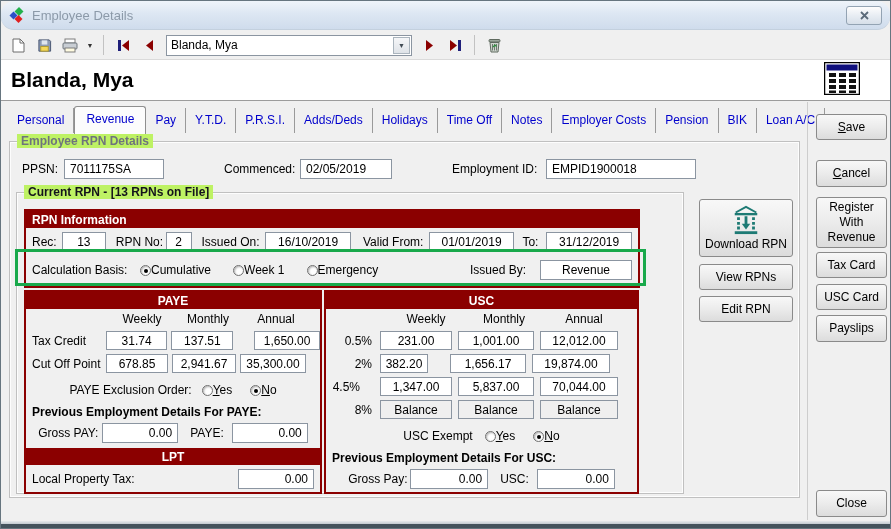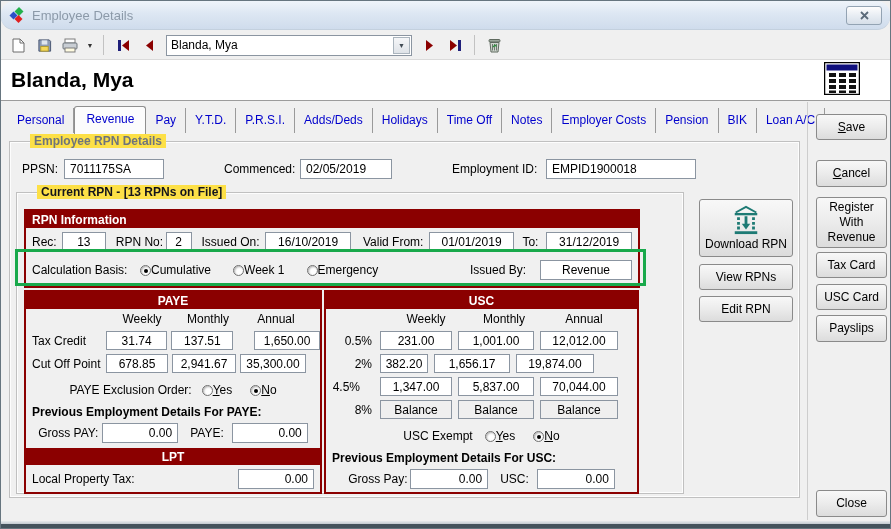--- a/index.html
+++ b/index.html
@@ -41,21 +41,21 @@
   
   .tabs { position:absolute; left:0; top:101px; right:68px; height:31px;
     display:flex; align-items:flex-end; padding-left:7px; }
   .tab { color:#0000cc; font-size:12px; padding:5px 9px 6px 9px; border-right:1px solid #9a9a9a;
     cursor:pointer; white-space:nowrap; }
   .tab.active { background:#fcfcfc; border:1px solid #8f8f8f; border-bottom:1px solid #fcfcfc;
     border-radius:3px 3px 0 0; padding:5px 11px 8px 11px; margin-bottom:-2px; }
 
   
   .groupbox { position:absolute; border:1px solid #c0c0c0; box-shadow:inset 0 0 0 1px #fdfdfd; }
-  .grouplabel { position:absolute; top:-8px; left:20px; background:#fde047; padding:0 4px;
+  .grouplabel { position:absolute; top:-8px; left:7px; background:#bef264; padding:0 4px;
     font-size:12px; font-weight:bold; }
   .g1 > .grouplabel { color:#6e747c; }
   .g2 > .grouplabel { color:#14141c; }
 
   .g1 { left:8px; top:140px; width:791px; height:357px; }
   .g2 { left:6px;  top:50px; width:668px; height:302px; }
 
   .g1row { position:absolute; left:12px; top:16px; right:12px; height:22px;
     display:flex; align-items:center; font-size:12px; }
 
@@ -339,21 +339,21 @@
           <span style="width:80px;text-align:center;">Annual</span>
         </div>
         <div class="trow">
           <span class="lbl" style="width:54px;text-align:right;padding-right:8px;">0.5%</span>
           <span class="field center" style="width:72px;height:19px;margin-right:6px;">231.00</span>
           <span class="field center" style="width:76px;height:19px;margin-right:6px;">1,001.00</span>
           <span class="field center" style="width:78px;height:19px;">12,012.00</span>
         </div>
         <div class="trow">
           <span class="lbl" style="width:54px;text-align:right;padding-right:8px;">2%</span>
-          <span class="field center" style="width:48px;height:19px;margin-right:6px;">382.20</span>
+          <span class="field center" style="width:48px;height:19px;margin-right:22px;">382.20</span>
           <span class="field center" style="width:76px;height:19px;margin-right:6px;">1,656.17</span>
           <span class="field center" style="width:78px;height:19px;">19,874.00</span>
         </div>
         <div class="trow">
           <span class="lbl" style="width:54px;text-align:right;padding-right:20px;">4.5%</span>
           <span class="field center" style="width:72px;height:19px;margin-right:6px;">1,347.00</span>
           <span class="field center" style="width:76px;height:19px;margin-right:6px;">5,837.00</span>
           <span class="field center" style="width:78px;height:19px;">70,044.00</span>
         </div>
         <div class="trow">

